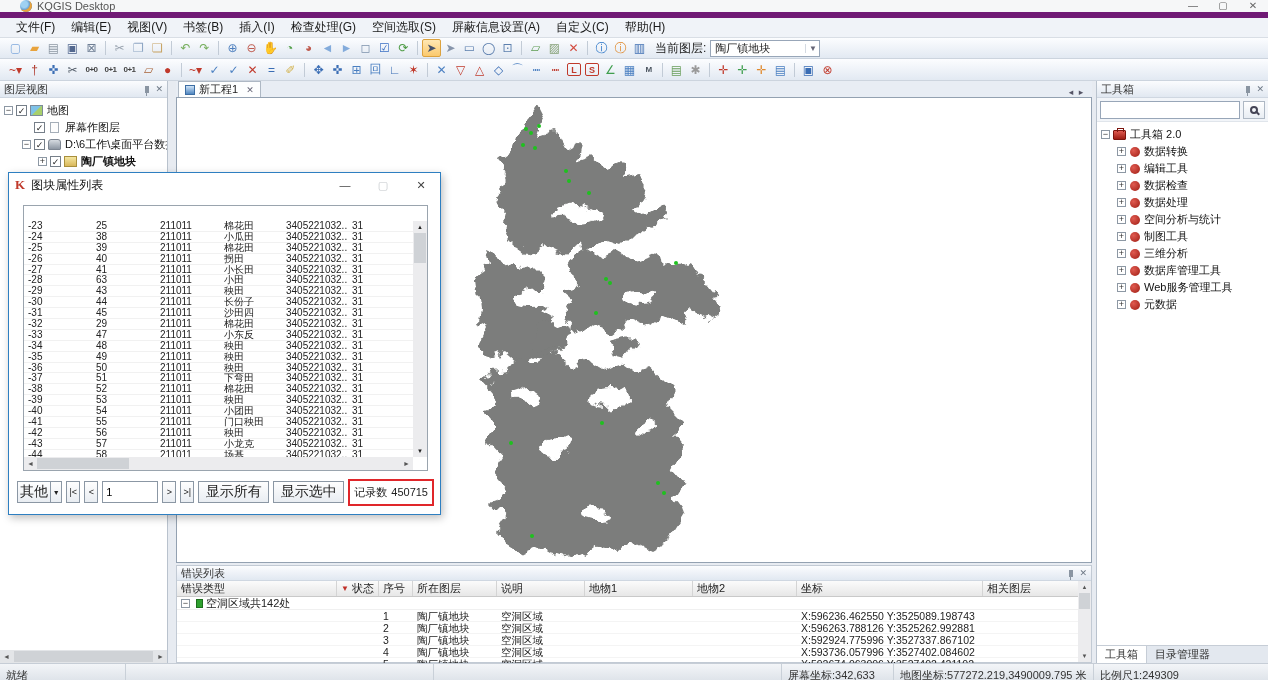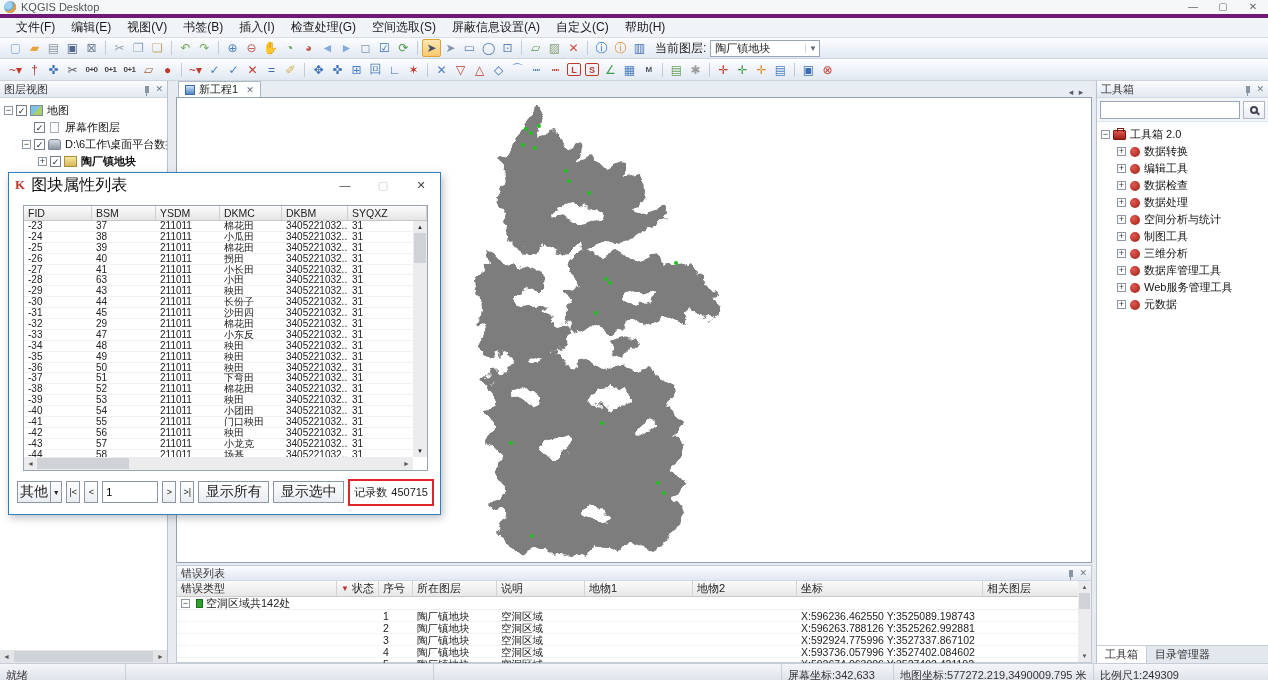--- a/index.html
+++ b/index.html
@@ -1,20 +1,20 @@
 <!DOCTYPE html>
 <html><head>
 <meta charset="utf-8">
 <style>
   *{box-sizing:border-box;margin:0;padding:0;}
   html,body{width:1268px;height:680px;overflow:hidden;}
   body{font-family:"Liberation Sans","DejaVu Sans",sans-serif;font-size:12px;background:#e7ebf1;position:relative;color:#222;}
   .abs{position:absolute;}
   
-  #titlebar{left:0;top:0;width:1268px;height:18px;background:#f6f7f8;border-bottom:4px solid #701a75;display:flex;align-items:center;padding-left:4px;}
+  #titlebar{left:0;top:0;width:1268px;height:18px;background:#f6f7f8;border-bottom:6px solid #701a75;display:flex;align-items:center;padding-left:20px;}
   .app-icon{width:12px;height:12px;border-radius:50%;background:radial-gradient(circle at 35% 35%,#9fd1f2 30%,#2f6fb4 70%,#1c4c86);box-shadow:inset -2px -2px 0 #e8a33d;margin-right:5px;}
   .app-title{font-size:11px;color:#555;}
   .win-controls{margin-left:auto;display:flex;height:18px;}
   .win-btn{width:30px;text-align:center;font-size:10px;color:#666;line-height:18px;}
   
   #menubar{left:0;top:18px;width:1268px;height:20px;background:#f0f3f8;border-bottom:1px solid #d9dee5;display:flex;align-items:center;padding-left:8px;}
   .menu-item{padding:2px 8px;font-size:12px;color:#1a1a1a;}
   
   .toolbar{left:0;width:1268px;background:linear-gradient(#fcfdff,#e2e9f2);border-bottom:1px solid #ccd4de;display:flex;align-items:center;padding-left:6px;}
   #toolbar1{top:38px;height:21px;}
@@ -84,21 +84,21 @@
   .erow{height:12px;font-size:10.5px;border-bottom:1px solid #f4f4f4;}
   .erow span{padding:0 4px;white-space:nowrap;overflow:hidden;line-height:12px;}
   .vscroll{position:absolute;right:0;top:15px;bottom:0;width:13px;background:#ececee;display:flex;flex-direction:column;align-items:center;}
   .vscroll .sbtn{height:12px;font-size:6px;color:#555;line-height:12px;}
   .vscroll .vthumb{width:11px;height:16px;background:#cfd2d6;}
   .vscroll .vsp{flex:1;}
   
   #dialog{left:8px;top:172px;width:433px;height:343px;background:#fff;border:1px solid #2e7fc1;z-index:50;box-shadow:2px 3px 8px rgba(0,0,0,.25);}
   #dlg-title{height:24px;display:flex;align-items:center;padding-left:6px;background:#fff;}
   .dlg-ico{color:#c0392b;font-weight:bold;font-size:13px;margin-right:6px;font-family:"Liberation Serif",serif;}
-  #dlg-title .t{font-size:16px;color:#111;}
+  #dlg-title .t{font-size:12px;color:#111;}
   .dlg-btn{width:38px;text-align:center;font-size:11px;color:#444;line-height:24px;}
   .dlg-btn.dim{color:#c4c8cc;}
   #attr-table{position:absolute;left:14px;top:32px;width:405px;height:266px;border:1px solid #9aa4ae;}
   .agrid{display:grid;grid-template-columns:68px 64px 64px 62px 66px 1fr;}
   #attr-head{height:15px;background:linear-gradient(#fcfcfc,#e5e5e5);border-bottom:1px solid #c6c6c6;}
   #attr-head span{font-size:10.5px;padding:0 4px;border-right:1px solid #cfcfcf;line-height:14px;white-space:nowrap;overflow:hidden;}
   #attr-body{position:absolute;left:0;top:15px;right:14px;bottom:13px;overflow:hidden;}
   .ar{height:10.9px;border-bottom:1px solid #f1f1f1;}
   .ar span{font-size:10px;line-height:10.5px;padding:0 4px;white-space:nowrap;overflow:hidden;}
   #attr-vscroll{position:absolute;right:0;top:15px;width:14px;bottom:13px;background:#ececee;display:flex;flex-direction:column;align-items:center;}
@@ -518,32 +518,24 @@
 <div class="abs" id="dialog">
   <div id="dlg-title">
     <span class="dlg-ico">K</span>
     <span class="t">图块属性列表</span>
     <span class="sp" style="flex:1"></span>
     <span class="dlg-btn">—</span>
     <span class="dlg-btn dim">▢</span>
     <span class="dlg-btn">✕</span>
   </div>
   <div id="attr-table">
-    <div class="agrid" id="attr-head">
-      <span>FID</span>
-        <span>BSM</span>
-        <span>YSDM</span>
-        <span>DKMC</span>
-        <span>DKBM</span>
-        <span>SYQXZ</span>
-    </div>
     <div id="attr-body">
       <div class="agrid ar">
           <span>-23</span>
-          <span>37</span>
+          <span>25</span>
           <span>211011</span>
           <span>棉花田</span>
           <span>3405221032...</span>
           <span>31</span>
         </div>
         <div class="agrid ar">
           <span>-24</span>
           <span>38</span>
           <span>211011</span>
           <span>小瓜田</span>

